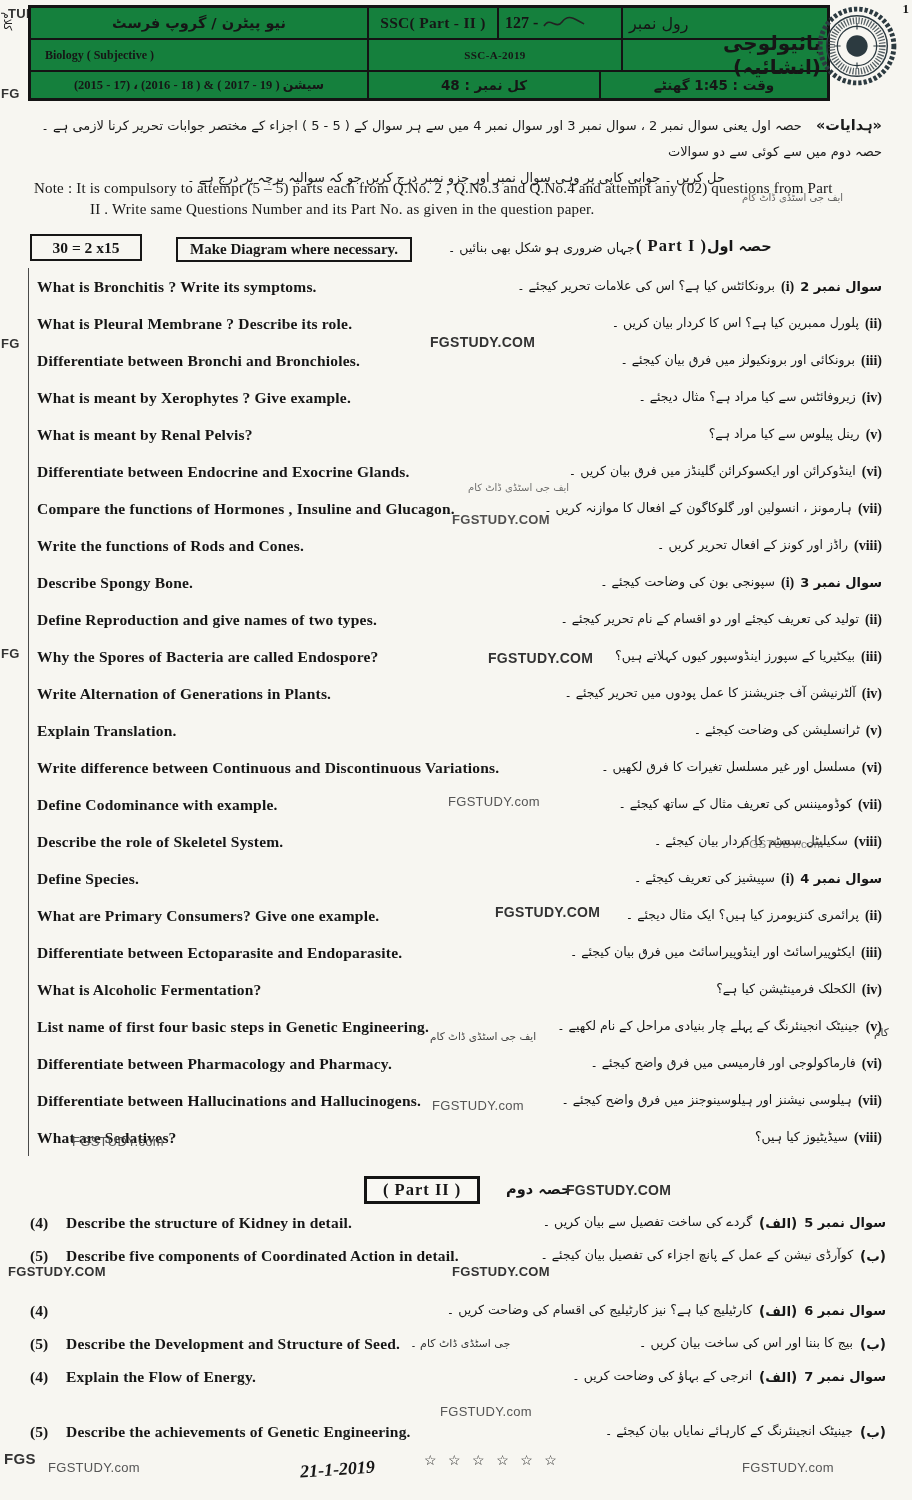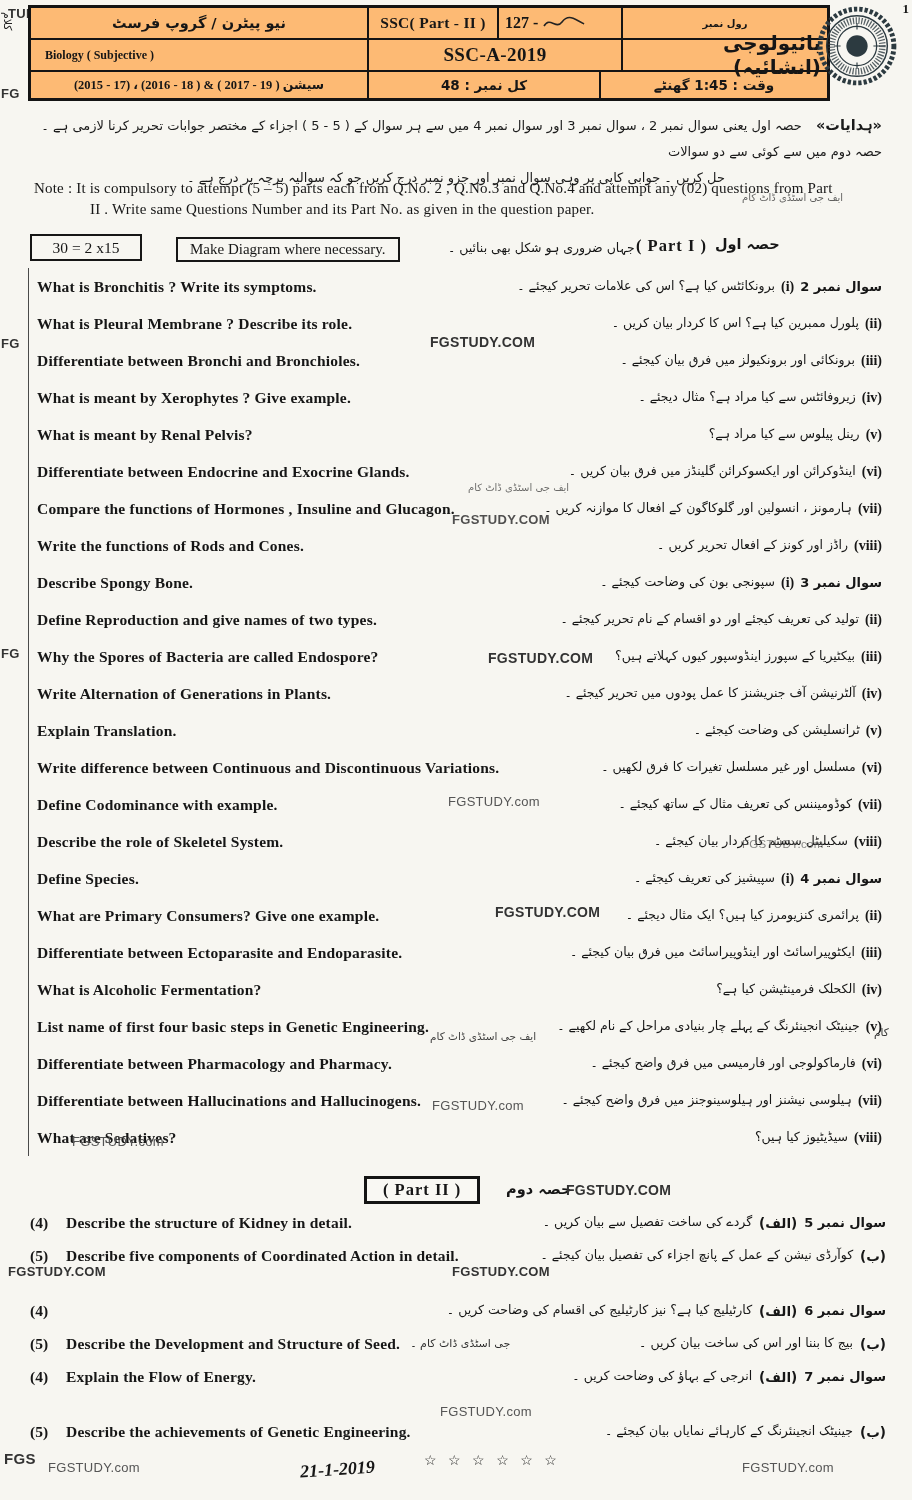--- a/index.html
+++ b/index.html
@@ -2,32 +2,32 @@
 <html><head>
 <meta charset="utf-8">
 <style>
   *{box-sizing:border-box;margin:0;padding:0}
   body{background:#8f8f8f}
   .page{position:relative;width:912px;height:1500px;margin:0 auto;background:#f7f6f1;color:#161616;
         font-family:"Liberation Serif",serif;overflow:hidden}
   .urdu{font-family:"DejaVu Sans",sans-serif;direction:rtl;unicode-bidi:isolate}
 
   
-  .hdr{position:absolute;left:28px;top:5px;width:802px;border:3px solid #141414;background:#fdba74}
+  .hdr{position:absolute;left:28px;top:5px;width:802px;border:3px solid #141414;background:#15803d}
   .hrow{display:flex;align-items:stretch}
   .hrow + .hrow{border-top:2px solid #141414}
   .hcell{display:flex;align-items:center;justify-content:center;padding:2px 6px;font-weight:700}
   .hcell + .hcell{border-left:2px solid #141414}
   .r1 .hcell{height:30px}.r2 .hcell{height:30px}.r3 .hcell{height:26px}
   .c-group{width:336px;font-size:14.5px}
   .c-ssc{width:130px;font-size:15.5px;letter-spacing:.3px}
   .c-code{width:124px;font-size:16px;justify-content:flex-start;gap:4px}
-  .c-roll{flex:1;justify-content:center;font-size:10px;font-weight:700}
+  .c-roll{flex:1;justify-content:flex-start;font-size:16px;font-weight:400}
   .c-subj-en{width:336px;font-size:12px;justify-content:flex-start;padding-left:14px}
-  .c-year{width:254px;font-size:19px;letter-spacing:.4px}
+  .c-year{width:254px;font-size:11px;letter-spacing:.4px}
   .c-subj-ur{flex:1;font-size:20px}
   .c-sessions{width:336px;font-size:12.5px;font-family:"Liberation Serif","DejaVu Sans",serif}
   .c-marks{width:232px;font-size:13.5px}
   .c-time{flex:1;font-size:13.5px}
   .corner-num{position:absolute;top:1px;right:3px;font-size:13px;font-weight:700}
   .seal{position:absolute;top:3px;right:14px;width:82px;height:86px}
 
   
   .wm{position:absolute;font-family:"Liberation Sans",sans-serif;font-weight:700;color:#333;letter-spacing:.3px}
   .wm.light{font-weight:400;color:#555}
@@ -59,24 +59,24 @@
   
   .inst-wrap{position:absolute;left:30px;top:112px;width:852px}
   .inst{font-family:"DejaVu Sans",sans-serif;direction:rtl;font-size:13px;line-height:26px;text-align:right;color:#1b1b1b}
   .inst2{text-align:center}
   .inst-marker{font-weight:700;font-size:14.5px;margin-left:10px}
   .note{position:absolute;left:34px;top:178px;width:808px;font-size:15px;line-height:21px;
         padding-left:56px;text-indent:-56px;letter-spacing:.2px}
 
   
   .marks-box{position:absolute;left:30px;top:234px;width:112px;height:27px;border:2px solid #161616;
-             display:flex;align-items:center;justify-content:center;font-weight:400;font-size:15.5px}
-  .diagram-box{position:absolute;left:176px;top:237px;border:2px solid #161616;padding:2px 12px;font-weight:400;font-size:15px}
+             display:flex;align-items:center;justify-content:center;font-weight:700;font-size:15.5px}
+  .diagram-box{position:absolute;left:176px;top:237px;border:2px solid #161616;padding:2px 12px;font-weight:700;font-size:15px}
   .diagram-ur{position:absolute;left:448px;top:240px;font-size:12.5px}
-  .part1-label{position:absolute;left:636px;top:236px;display:flex;align-items:flex-start;gap:8px}
+  .part1-label{position:absolute;left:636px;top:236px;display:flex;align-items:center;gap:0}
   .part1-en{font-weight:700;font-size:16.5px;letter-spacing:1px}
   .part1-ur{font-weight:700;font-size:14.5px}
 
   
   .q-list{position:absolute;left:28px;top:268px;width:858px;border-left:1.5px solid #4a4a4a}
   .q-row{display:flex;align-items:center;min-height:37px;padding:0 2px 0 8px}
   .q-en{font-weight:700;font-size:15.5px;letter-spacing:.2px}
   .q-right{margin-left:auto;display:flex;direction:rtl;align-items:center;gap:6px;text-align:right;padding-right:2px}
   .q-ur{font-size:12.5px;max-width:430px;line-height:1.3}
   .q-num{direction:ltr;font-family:"Liberation Serif",serif;font-weight:700;font-size:14px;white-space:nowrap}

